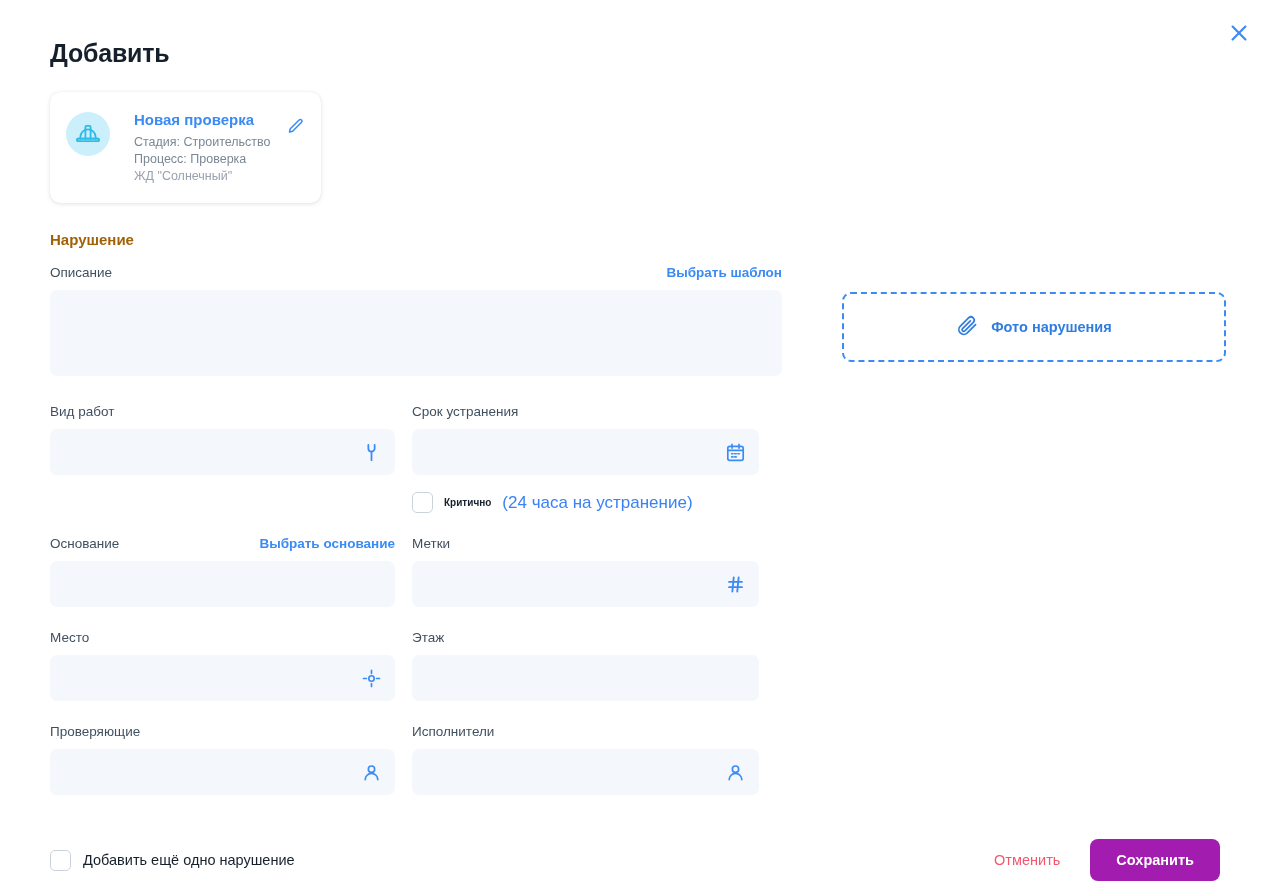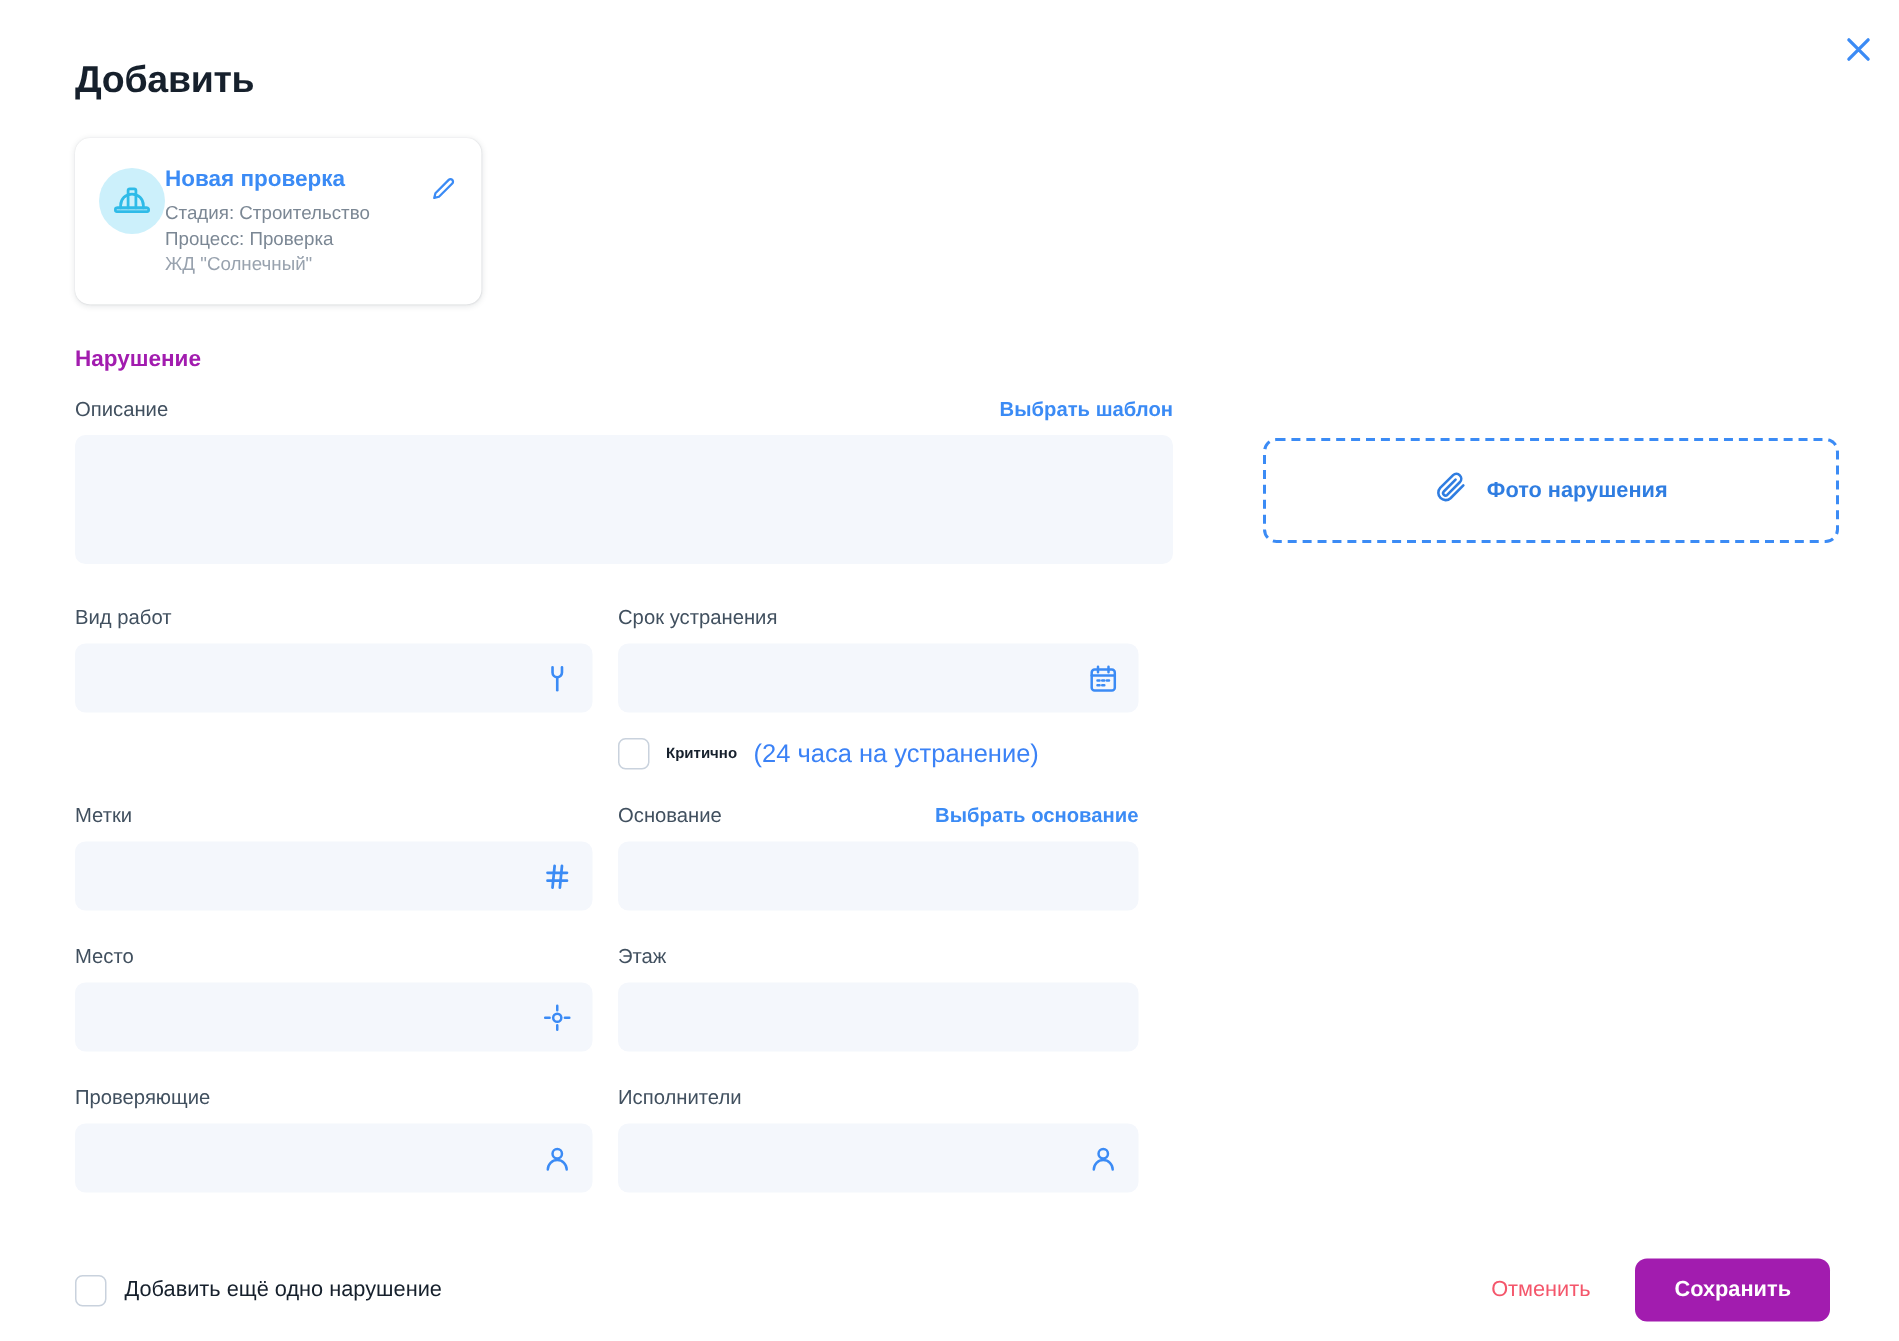--- a/index.html
+++ b/index.html
@@ -61,21 +61,21 @@
   
   .check-card {
     margin-top: 22px;
     width: 271px;
     background: #ffffff;
     border-radius: 10px;
     box-shadow: 0 1px 4px rgba(33, 43, 54, .13), 0 0 1px rgba(33,43,54,.10);
     padding: 18px 14px 18px 16px;
     display: flex;
     align-items: flex-start;
-    gap: 0;
+    gap: 24px;
     position: relative;
   }
   .check-avatar {
     width: 44px;
     height: 44px;
     flex: 0 0 44px;
     border-radius: 50%;
     background: #ccf0fb;
     display: flex;
     align-items: center;
@@ -108,21 +108,21 @@
     justify-content: center;
     background: none;
     border: none;
     cursor: pointer;
   }
 
   
   .section-title {
     font-size: 15px;
     font-weight: bold;
-    color: #a21caf;
+    color: #a16207;
     margin: 27px 0 0 0;
     line-height: 20px;
   }
 
   .field-label {
     font-size: 13.5px;
     color: #41505f;
     line-height: 18px;
   }
   .label-row {
@@ -384,38 +384,38 @@
         <div class="check-line">
           <span class="cbox"></span>
           <span class="crit-strong">Критично</span>
           <span class="crit-note">(24 часа на устранение)</span>
         </div>
       </div>
     </div>
 
     <div class="two-col tight">
       <div class="col">
-        <div class="field-label">Метки</div>
-        <div class="input-box">
-          <input type="text" style="">
-          <span class="input-icon">
-            <svg width="21" height="21" viewBox="0 0 24 24" fill="none" stroke="#3b8bf5" stroke-width="2.1" stroke-linecap="round">
-              <path d="M4.6 9h14.8M4.6 15h14.8M10 3.8 8.4 20.2M15.6 3.8 14 20.2"></path>
-            </svg>
-          </span>
-        </div>
-      </div>
-
-      <div class="col">
         <div class="label-row">
           <span class="field-label">Основание</span>
           <button class="link-action">Выбрать основание</button>
         </div>
         <div class="input-box">
           <input type="text" style="">
+        </div>
+      </div>
+
+      <div class="col">
+        <div class="field-label">Метки</div>
+        <div class="input-box">
+          <input type="text" style="">
+          <span class="input-icon">
+            <svg width="21" height="21" viewBox="0 0 24 24" fill="none" stroke="#3b8bf5" stroke-width="2.1" stroke-linecap="round">
+              <path d="M4.6 9h14.8M4.6 15h14.8M10 3.8 8.4 20.2M15.6 3.8 14 20.2"></path>
+            </svg>
+          </span>
         </div>
       </div>
     </div>
 
     <div class="two-col tight">
       <div class="col">
         <div class="field-label">Место</div>
         <div class="input-box">
           <input type="text" style="">
           <span class="input-icon">

